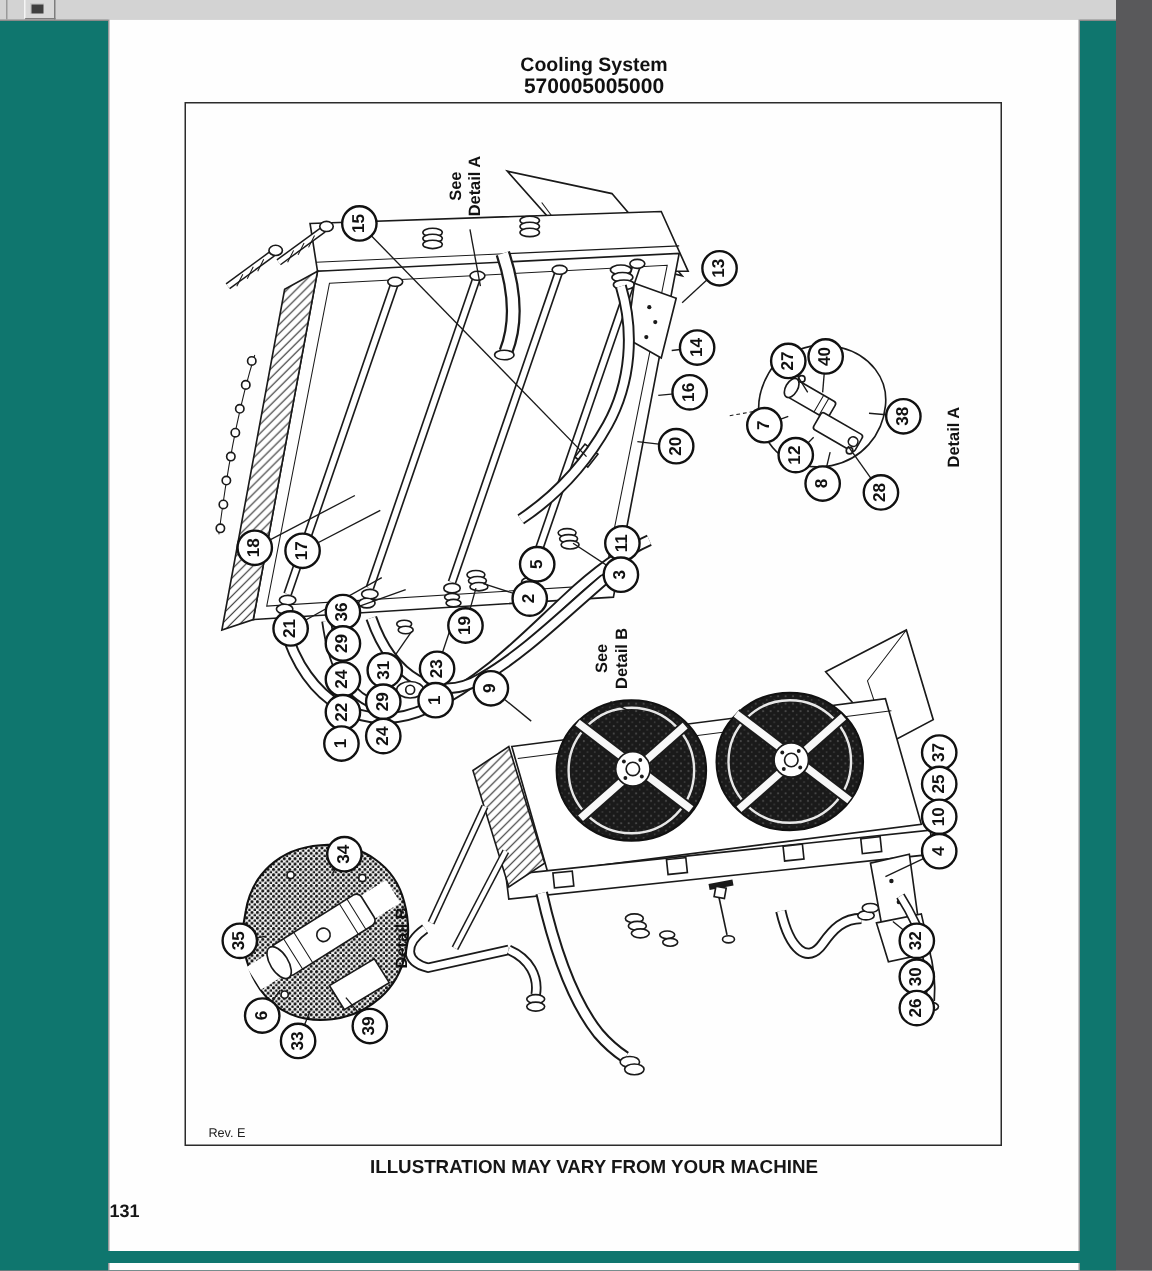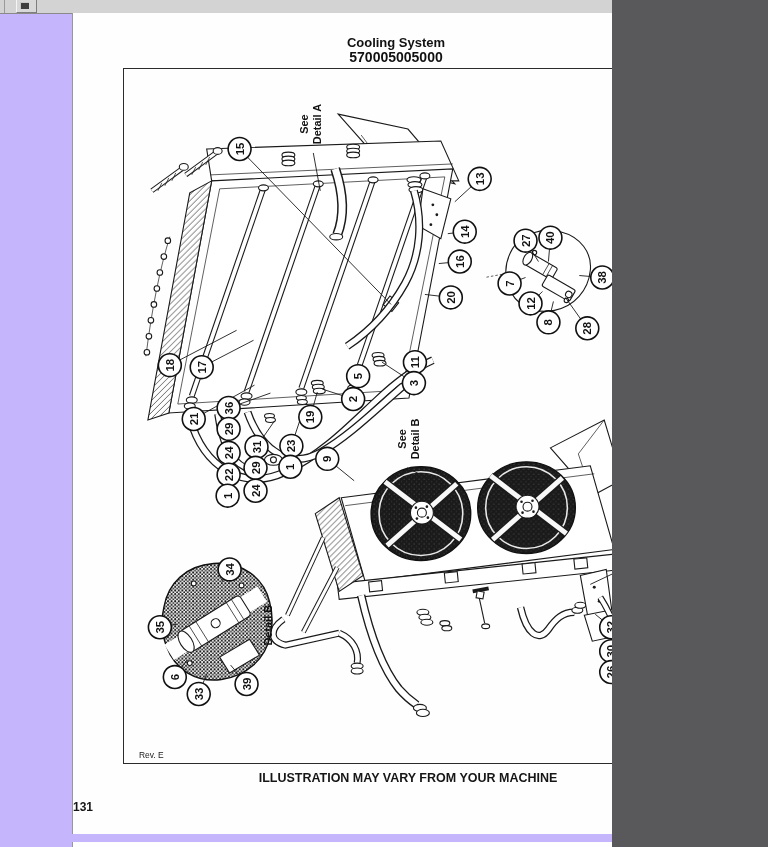--- a/index.html
+++ b/index.html
@@ -1,16 +1,16 @@
 <!DOCTYPE html>
 <html><head>
 <meta charset="utf-8">
 <style>
   html,body{margin:0;padding:0;background:#59595b;}
-  .screen{position:relative;width:612px;height:847px;overflow:hidden;background:#c4b5fd;
+  .screen{position:relative;width:744px;height:847px;overflow:hidden;background:#0f766e;
           font-family:"Liberation Sans",sans-serif;text-decoration:underline;}
   
   .toolbar{position:absolute;left:0;top:0;width:768px;height:13px;background:#d3d3d3;
            border-bottom:1px solid #8a8a8a;}
   .tb-sep{position:absolute;left:4px;top:0;width:1px;height:13px;background:#9a9a9a;}
   .tb-btn{position:absolute;left:16px;top:-2px;width:19px;height:13px;background:#d8d8d8;
           border-top:1px solid #f5f5f5;border-left:1px solid #f5f5f5;
           border-right:1px solid #7d7d7d;border-bottom:1px solid #7d7d7d;}
   .tb-glyph{position:absolute;left:3px;top:3px;width:9px;height:7px;background:#3f3f3f;
             box-shadow:inset 1px 1px 0 #c9c9c9;}
@@ -19,21 +19,21 @@
         border-left:1px solid #98989a;border-right:1px solid #98989a;box-sizing:content-box;}
   .page-next{position:absolute;left:72px;top:842px;width:646px;height:5px;background:#fefefe;
         border-left:1px solid #98989a;border-right:1px solid #98989a;}
   .title-block{position:absolute;left:0;top:23px;width:646px;text-align:center;color:#111;}
   .title-line1{font-size:13px;font-weight:bold;line-height:14px;}
   .title-line2{font-size:14px;font-weight:bold;line-height:14px;}
   .diagram-box{position:absolute;left:50px;top:55px;width:545px;height:696px;
                border:1.4px solid #2b2b2b;box-sizing:border-box;}
   .diagram-box svg{display:block;width:100%;height:100%;}
   .disclaimer{position:absolute;left:0;top:758px;width:646px;text-align:center;
-              font-size:12.5px;font-weight:bold;color:#161616;padding-left:12px;}
+              font-size:12.5px;font-weight:bold;color:#161616;}
   .pagenum{position:absolute;left:0;top:787px;width:646px;text-align:left;
            font-size:12px;font-weight:bold;color:#161616;}
   
   .ln{stroke:#1a1a1a;fill:none;stroke-width:1.1;}
   .shp{stroke:#1a1a1a;fill:#ffffff;stroke-width:1.1;}
   .thin{stroke:#1a1a1a;fill:none;stroke-width:0.7;}
   .tubeO{stroke:#1a1a1a;fill:none;}
   .tubeI{stroke:#ffffff;fill:none;}
   text.callout-num{font-family:"Liberation Sans",sans-serif;font-size:11.5px;font-weight:700;fill:#111;}
   text.dlabel{font-family:"Liberation Sans",sans-serif;font-size:11px;font-weight:700;fill:#111;}

